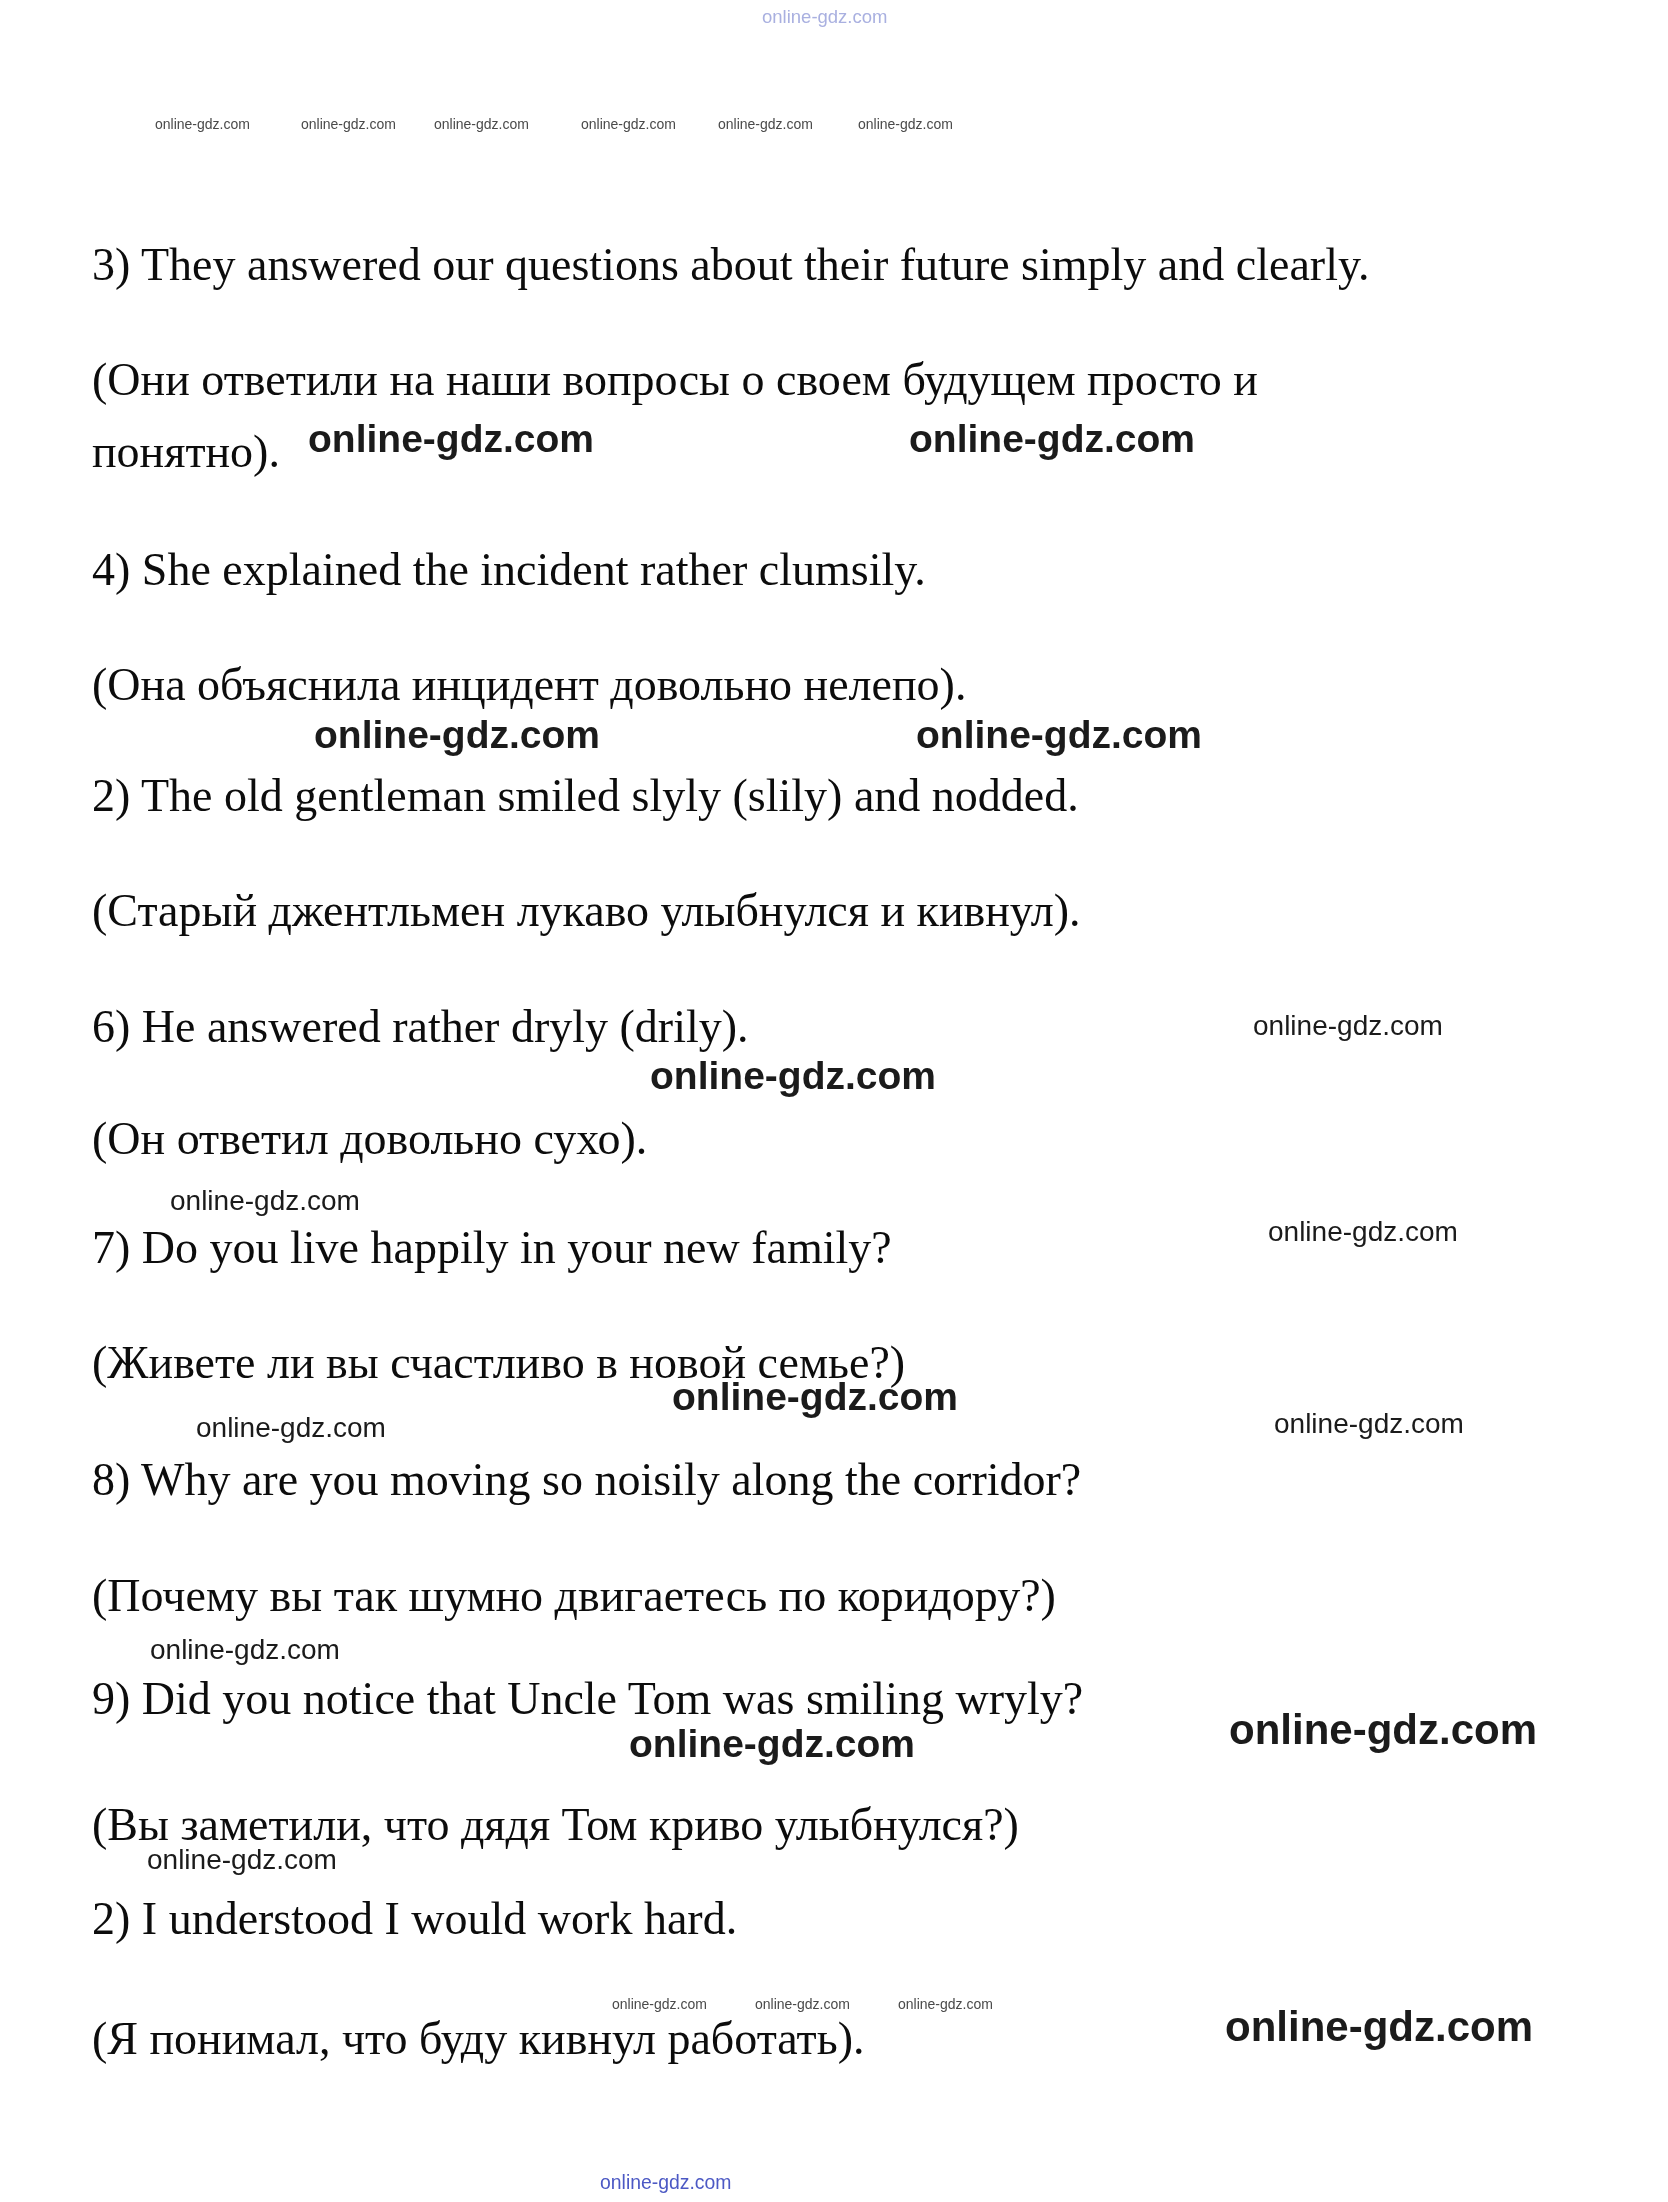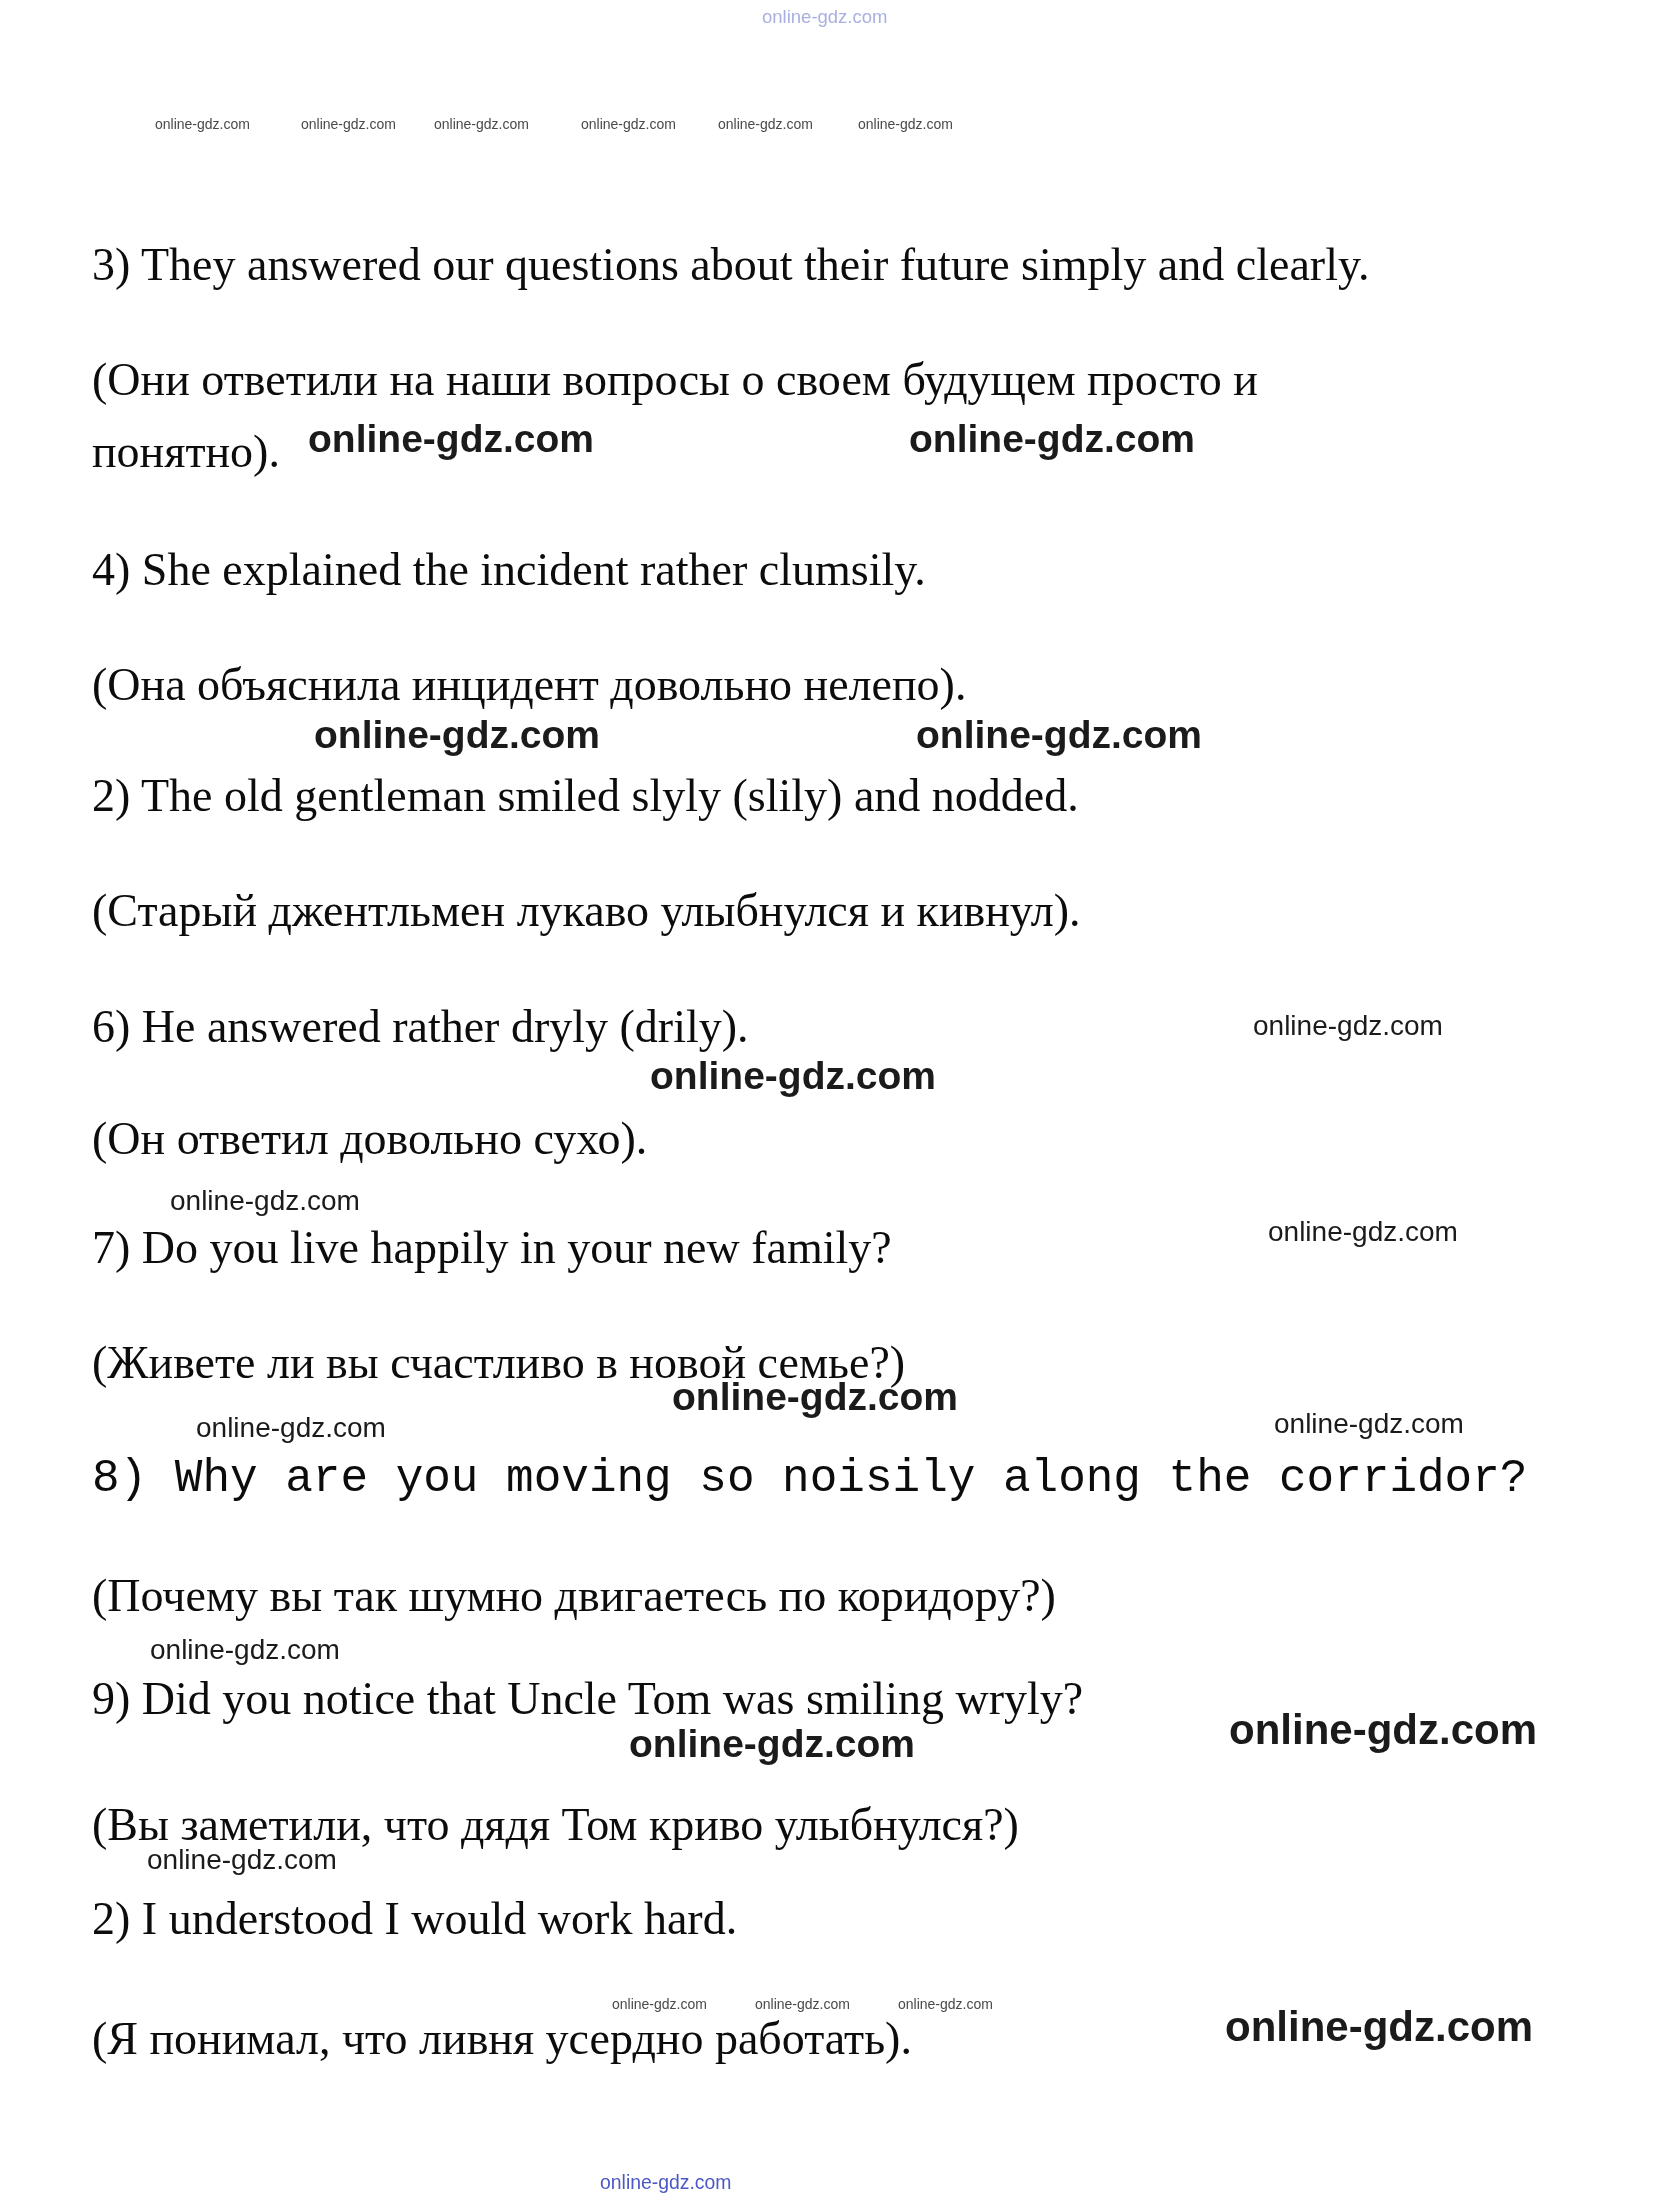--- a/index.html
+++ b/index.html
@@ -73,33 +73,33 @@
   <div class="txt" style="top:1112px; left:92px;">(Он ответил довольно сухо).</div>
 
   <div class="wm wm-md" style="top:1185px; left:170px;">online-gdz.com</div>
   <div class="txt" style="top:1221px; left:92px;">7) Do you live happily in your new family?</div>
   <div class="wm wm-md" style="top:1216px; left:1268px;">online-gdz.com</div>
   <div class="txt" style="top:1336px; left:92px;">(Живете ли вы счастливо в новой семье?)</div>
   <div class="wm wm-lg" style="top:1375px; left:672px;">online-gdz.com</div>
 
   <div class="wm wm-md" style="top:1412px; left:196px;">online-gdz.com</div>
   <div class="wm wm-md" style="top:1408px; left:1274px;">online-gdz.com</div>
-  <div class="txt" style="top:1453px; left:92px;font-family:Liberation Mono, monospace;">8) Why are you moving so noisily along the corridor?</div>
+  <div class="txt" style="top:1453px; left:92px;">8) Why are you moving so noisily along the corridor?</div>
   <div class="txt" style="top:1569px; left:92px;">(Почему вы так шумно двигаетесь по коридору?)</div>
 
   <div class="wm wm-md" style="top:1634px; left:150px;">online-gdz.com</div>
   <div class="txt" style="top:1672px; left:92px;">9) Did you notice that Uncle Tom was smiling wryly?</div>
   <div class="wm wm-xl" style="top:1706px; left:1229px;">online-gdz.com</div>
   <div class="wm wm-lg" style="top:1722px; left:629px;">online-gdz.com</div>
   <div class="txt" style="top:1798px; left:92px;">(Вы заметили, что дядя Том криво улыбнулся?)</div>
 
   <div class="wm wm-md" style="top:1844px; left:147px;">online-gdz.com</div>
   <div class="txt" style="top:1892px; left:92px;">2) I understood I would work hard.</div>
   <div class="wm wm-tiny" style="top:1996px; left:612px;">online-gdz.com</div>
   <div class="wm wm-tiny" style="top:1996px; left:755px;">online-gdz.com</div>
   <div class="wm wm-tiny" style="top:1996px; left:898px;">online-gdz.com</div>
-  <div class="txt" style="top:2012px; left:92px;">(Я понимал, что ливня усердно работать).</div>
+  <div class="txt" style="top:2012px; left:92px;">(Я понимал, что буду кивнул работать).</div>
   <div class="wm wm-xl" style="top:2003px; left:1225px;">online-gdz.com</div>
 
   <div class="wm wm-blue-bottom" style="top:2171px; left:600px;">online-gdz.com</div>
 
 </div>
 
 
 </body></html>

